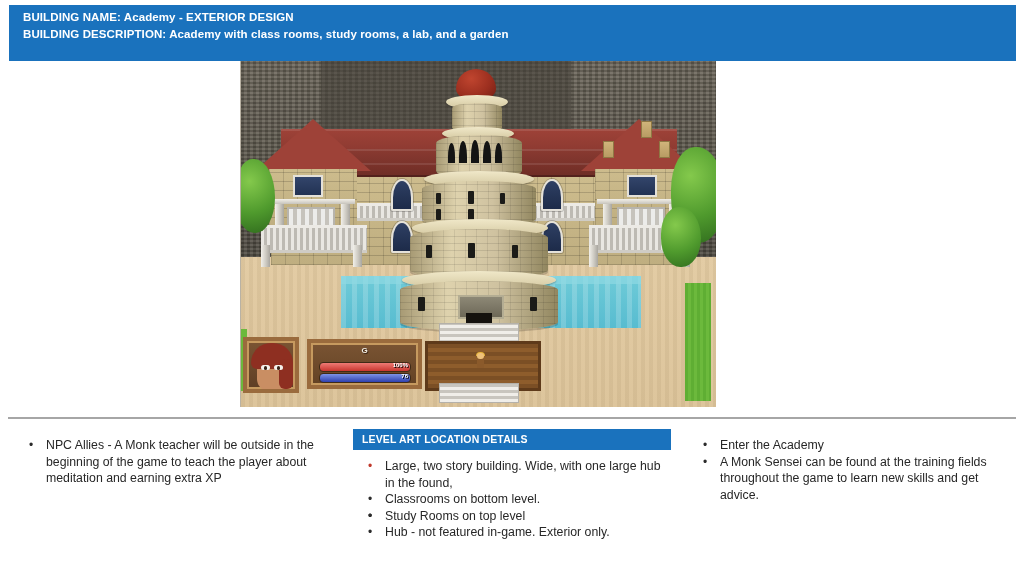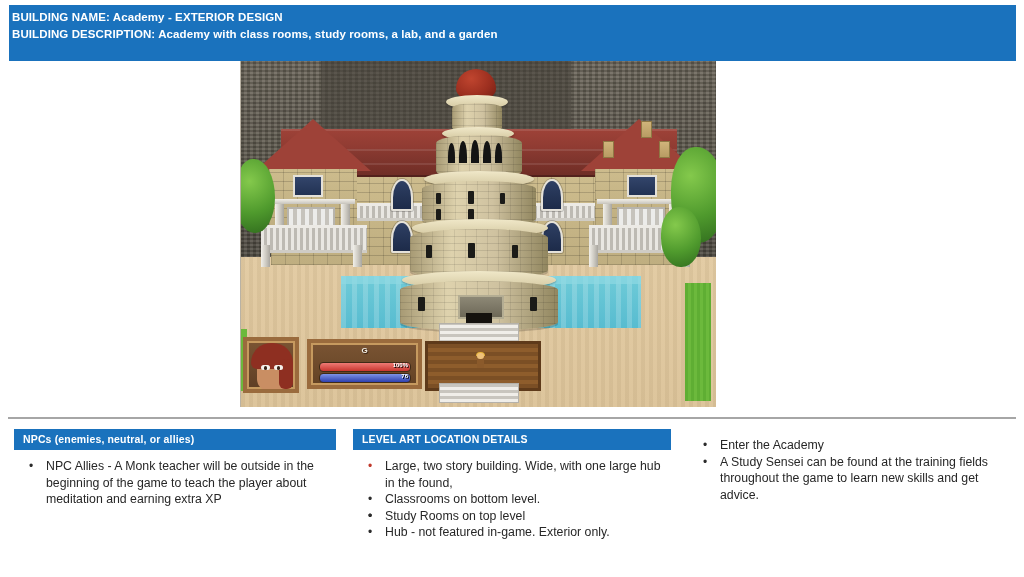--- a/index.html
+++ b/index.html
@@ -15,21 +15,21 @@
   
   .banner{
     position:absolute;left:9px;top:5px;width:1007px;height:56px;
     background:#1a72bd;
     color:#ffffff;
     padding:4px 0 0 0;
     box-sizing:border-box;
   }
   .banner-line{
     font-size:11.5px;font-weight:bold;line-height:16.5px;
-    padding-left:3px;white-space:nowrap;letter-spacing:.1px;
+    padding-left:14px;white-space:nowrap;letter-spacing:.1px;
   }
   .banner-line .lbl{font-weight:bold;}
   .banner-line .val{font-weight:bold;}
 
   
   .game-shot{
     position:absolute;left:240px;top:61px;width:476px;height:346px;
     overflow:hidden;
     background:#d8c295;
     border-left:1px solid #b9b2a4;
@@ -389,21 +389,20 @@
     </div>
     <div class="bar bar-mp">
       <span class="bar-txt">76</span>
     </div>
   </div>
 </div>
 
 <div class="divider"></div>
 
 <div class="col col-1">
-  <div class="col-head">NPCs (enemies, neutral, or allies)</div>
   <div class="col-body">
     <ul class="bullets">
       <li>
         <span class="bul">•</span>
         <span>NPC Allies - A Monk teacher will be outside in the beginning of the game to teach the player about meditation and earning extra XP</span>
       </li>
     </ul>
   </div>
 </div>
 
@@ -436,17 +435,17 @@
 
 <div class="col col-3">
   <div class="col-body">
     <ul class="bullets">
       <li>
         <span class="bul">•</span>
         <span>Enter the Academy</span>
       </li>
       <li>
         <span class="bul">•</span>
-        <span>A Study Sensei can be found at the training fields throughout the game to learn new skills and get advice.</span>
+        <span>A Monk Sensei can be found at the training fields throughout the game to learn new skills and get advice.</span>
       </li>
     </ul>
   </div>
 </div>
 
 </body></html>

